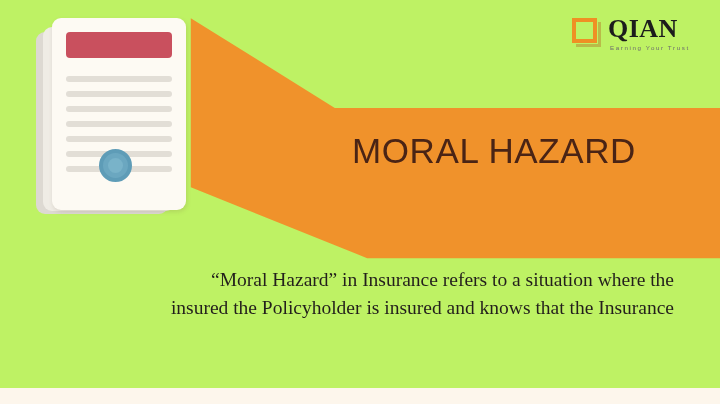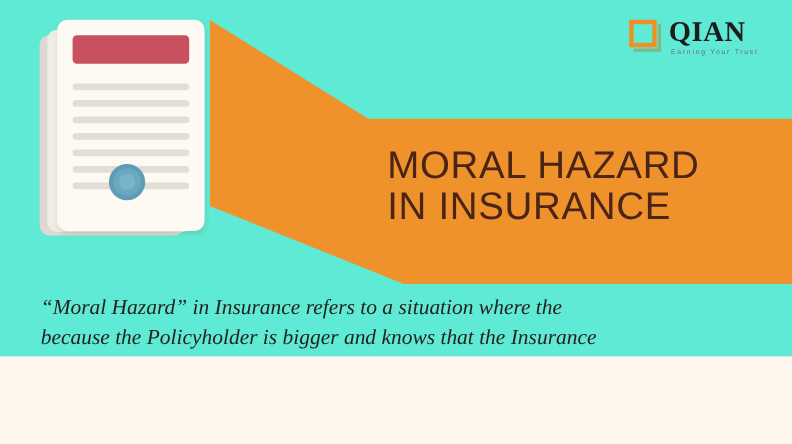--- a/index.html
+++ b/index.html
@@ -10,22 +10,22 @@
     width: 720px;
     height: 404px;
     overflow: hidden;
     font-family: "Liberation Serif", serif;
     background: #fdf6ec;
   }
 
   #canvas {
     position: relative;
     width: 720px;
-    height: 324px;
-    background: #5eead4;
+    height: 388px;
+    background: #bef264;
     overflow: hidden;
   }
 
   
   .orange-shape {
     position: absolute;
     left: 0;
     top: 0;
     width: 720px;
     height: 260px;
@@ -190,29 +190,28 @@
     font-family: "Liberation Sans", sans-serif;
     font-size: 6.2px;
     color: #6d6d6d;
     letter-spacing: 1.6px;
     white-space: nowrap;
   }
 
   
   .body-text {
     position: absolute;
-    left: 37px;
+    left: 22px;
     top: 266px;
     width: 652px;
     font-family: "Liberation Serif", serif;
-    font-style: italic;
     font-size: 19.5px;
     line-height: 1.42;
     color: #231f1c;
-    text-align: left;
+    text-align: right;
   }
   .body-line {
     display: block;
     white-space: nowrap;
   }
 </style>
 </head>
 <body>
 
 <div id="canvas">
@@ -241,21 +240,20 @@
     <div class="logo-mark">
       <div class="logo-mark-shadow"></div>
       <div class="logo-mark-outer"></div>
     </div>
     <div class="logo-name">QIAN</div>
     <div class="logo-tagline">Earning Your Trust</div>
   </div>
 
   <div class="title-block">
     <span class="title-line">MORAL HAZARD</span>
-    <span class="title-line">IN INSURANCE</span>
   </div>
 
   <div class="body-text">
     <span class="body-line">“Moral Hazard” in Insurance refers to a situation where the</span>
-    <span class="body-line">because the Policyholder is bigger and knows that the Insurance</span>
+    <span class="body-line">insured the Policyholder is insured and knows that the Insurance</span>
   </div>
 
 </div>
 
 </body></html>

